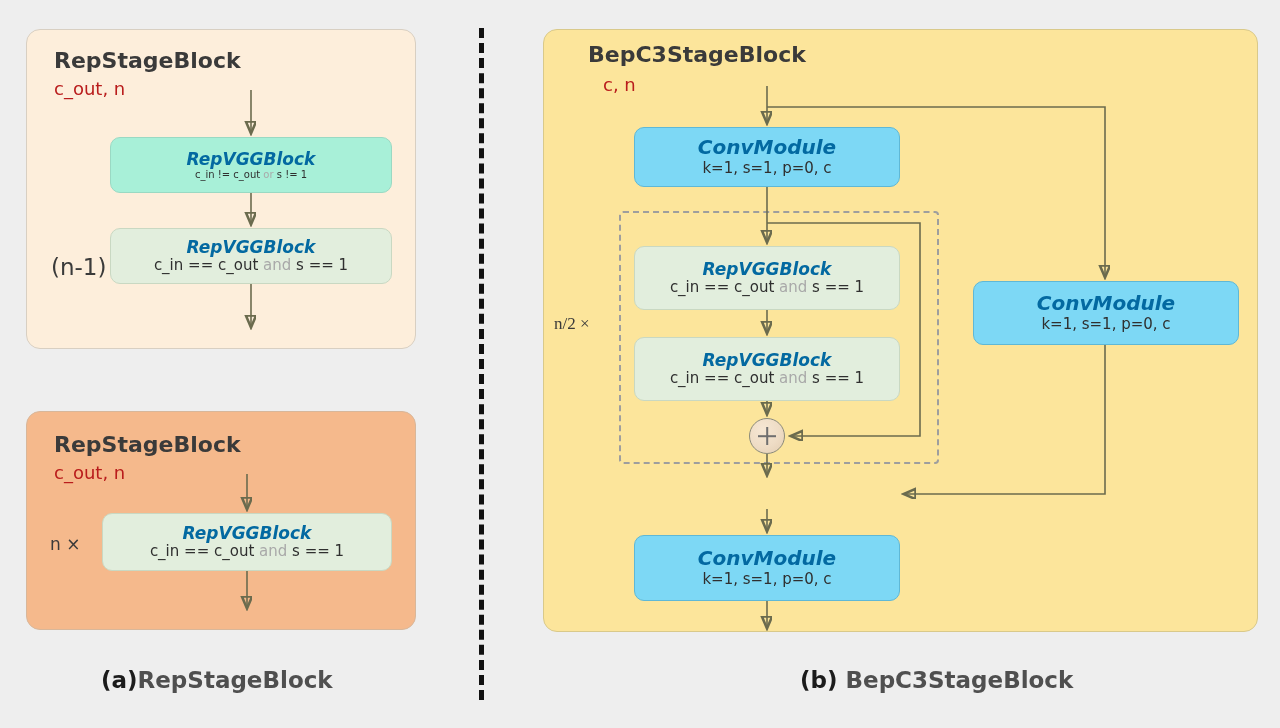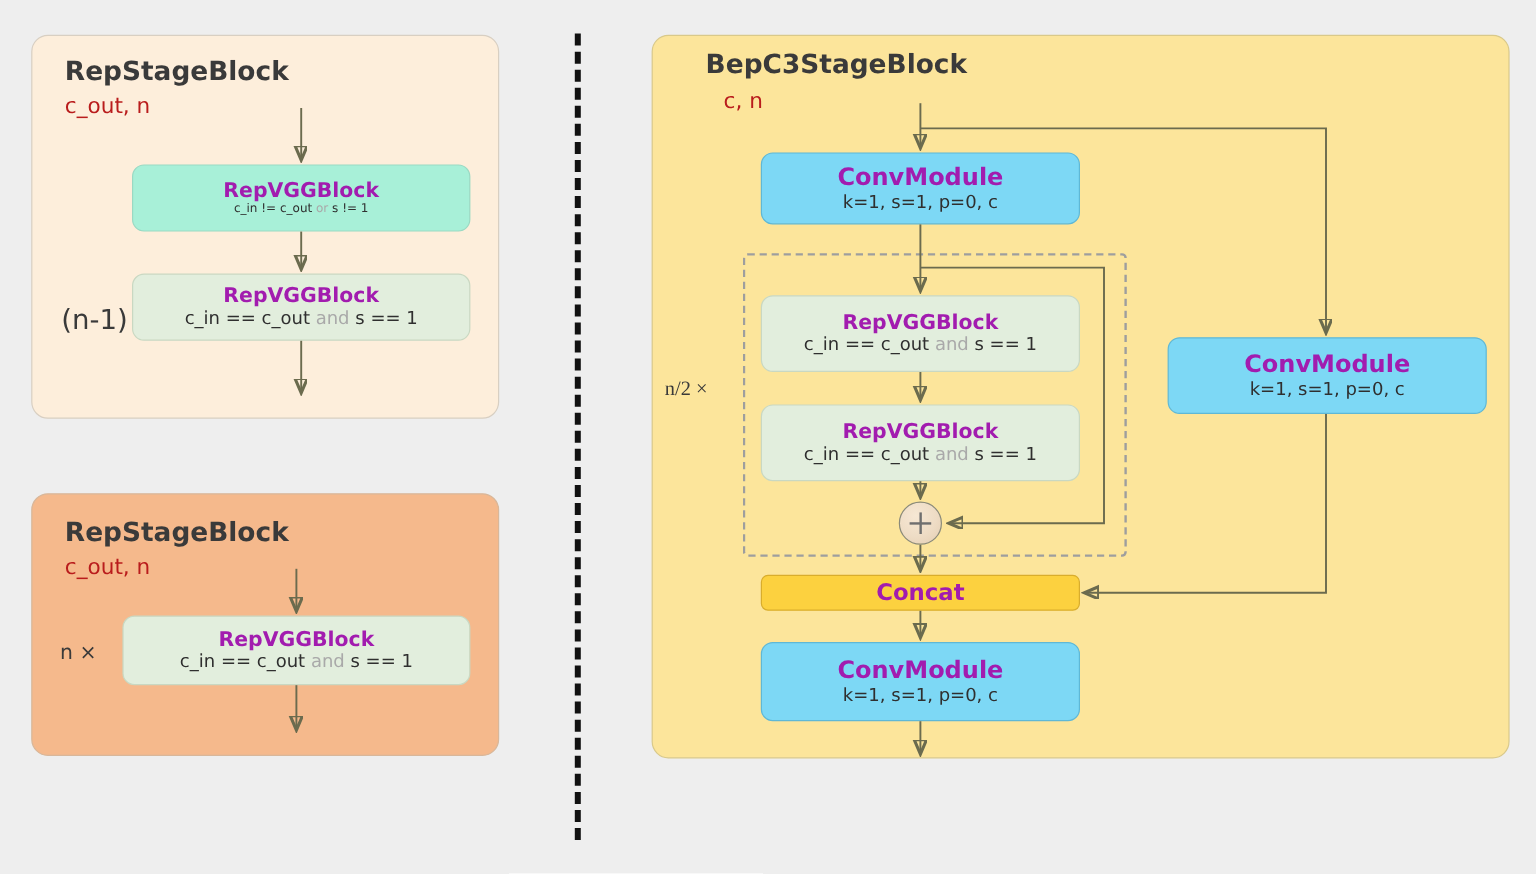--- a/index.html
+++ b/index.html
@@ -40,22 +40,23 @@
     border-radius: 10px;
     display: flex;
     flex-direction: column;
     align-items: center;
     justify-content: center;
     text-align: center;
     line-height: 1.18;
   }
   .node .t1 {
     font-weight: bold;
-    color: #a21caf;
-    white-space: nowrap;
+    color: #0369a1;
+    white-space: nowrap;
+    font-style: italic;
   }
   .node .t2 {
     color: #2f2f2f;
     white-space: nowrap;
   }
   .dim { color: #a9a9a9; }
 
   
   .n-mint   { background: #a8f0d8; border: 1px solid #9ad9c3; }
   .n-green  { background: #e2eedd; border: 1px solid #c9d8c2; }
@@ -177,23 +178,20 @@
     <span class="t2" style="font-size:15px;"><span>c_in == c_out </span><span class="dim">and</span><span> s == 1</span></span>
   </div>
 
   <div class="plus" style="left:749px; top:418px;"></div>
 
   <div class="node n-blue" style="left:973px; top:281px; width:266px; height:64px;">
     <span class="t1" style="font-size:20px;">ConvModule</span>
     <span class="t2" style="font-size:15px;">k=1, s=1, p=0, c</span>
   </div>
 
-  <div class="node n-orange" style="left:634px; top:479px; width:266px; height:30px;">
-    <span class="t1" style="font-size:19px;">Concat</span>
-  </div>
 
   <div class="node n-blue" style="left:634px; top:535px; width:266px; height:66px;">
     <span class="t1" style="font-size:20px;">ConvModule</span>
     <span class="t2" style="font-size:15px;">k=1, s=1, p=0, c</span>
   </div>
 
   <svg class="edges" viewBox="0 0 1280 728">
     <defs>
       <marker id="ar" markerWidth="9" markerHeight="9" refX="7.2" refY="3.2" orient="auto" markerUnits="strokeWidth">
         <path d="M0,0 L7.5,3.2 L0,6.4 z" fill="#4a4a3a" stroke="none"></path>
@@ -224,15 +222,21 @@
 
     <line x1="767" y1="401" x2="767" y2="414" marker-end="url(#ar)"></line>
 
     <line x1="767" y1="454" x2="767" y2="475" marker-end="url(#ar)"></line>
 
     <line x1="767" y1="509" x2="767" y2="531" marker-end="url(#ar)"></line>
 
     <line x1="767" y1="601" x2="767" y2="628" marker-end="url(#ar)"></line>
   </svg>
 
-
+  <div class="caption" style="left:101px; top:667px; font-size:23px;">
+    <span class="lead">(a)</span><span class="rest">RepStageBlock</span>
+  </div>
+
+  <div class="caption" style="left:800px; top:667px; font-size:23px;">
+    <span class="lead">(b)</span><span class="rest"> BepC3StageBlock</span>
+  </div>
 
 </div>
 
 </body></html>

